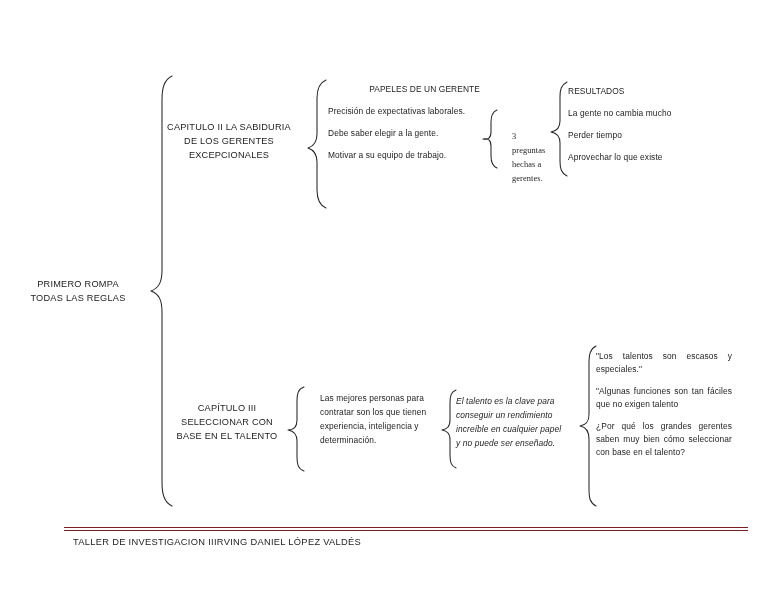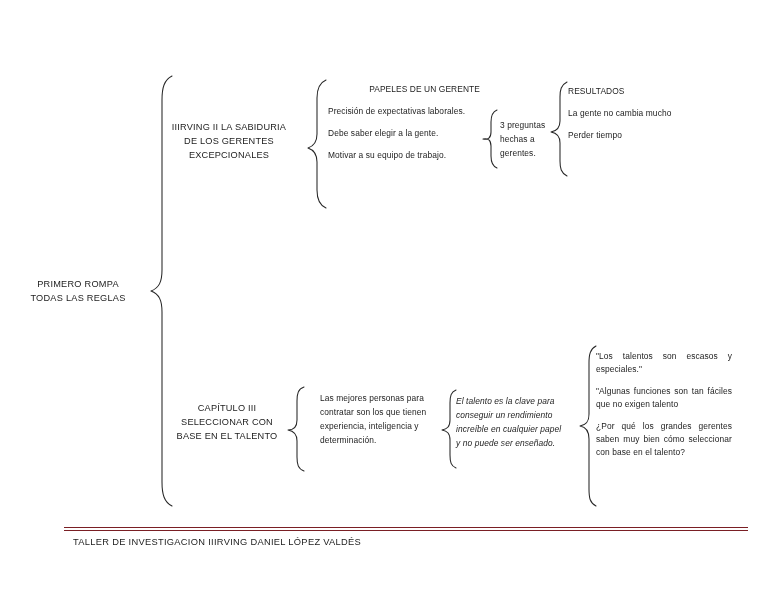--- a/index.html
+++ b/index.html
@@ -103,21 +103,21 @@
     <div>TODAS LAS REGLAS</div>
   </div>
 
   <div class="brace" style="left:148px; top:74px;">
     <svg width="26" height="434" viewBox="0 0 26 434">
       <path d="M24 2 C16 6, 14 14, 14 26 L14 196 C14 208, 11 214, 3 217 C11 220, 14 226, 14 238 L14 408 C14 420, 16 428, 24 432"></path>
     </svg>
   </div>
 
   <div class="chapter" style="left:148px; top:120px; width:162px;">
-    <div>IIIRVING II LA SABIDURIA</div>
+    <div>CAPITULO II LA SABIDURIA</div>
     <div>DE LOS GERENTES</div>
     <div>EXCEPCIONALES</div>
   </div>
 
   <div class="brace" style="left:306px; top:78px;">
     <svg width="22" height="132" viewBox="0 0 22 132">
       <path d="M20 2 C13 5, 11 11, 11 20 L11 56 C11 64, 8 68, 2 70 C8 72, 11 76, 11 84 L11 112 C11 121, 13 127, 20 130"></path>
     </svg>
   </div>
 
@@ -128,33 +128,34 @@
     <p>Motivar a su equipo de trabajo.</p>
   </div>
 
   <div class="brace" style="left:481px; top:108px;">
     <svg width="18" height="62" viewBox="0 0 18 62">
       <path d="M16 2 C11 4, 10 8, 10 14 L10 24 C10 30, 7 32, 2 31 C7 30, 10 32, 10 38 L10 48 C10 54, 11 58, 16 60"></path>
     </svg>
   </div>
 
   <div class="node" style="left:496px; top:114px; width:62px;">
-    <p style="margin:4px; line-height:14px;">3 preguntas hechas a gerentes.</p>
+    <p style="margin:16px; line-height:14px;font-family:Liberation Serif, serif;">3 preguntas hechas a gerentes.</p>
   </div>
 
   <div class="brace" style="left:549px; top:80px;">
     <svg width="20" height="98" viewBox="0 0 20 98">
       <path d="M18 2 C12 5, 11 10, 11 17 L11 41 C11 48, 8 51, 2 52 C8 53, 11 56, 11 63 L11 81 C11 88, 12 93, 18 96"></path>
     </svg>
   </div>
 
   <div class="node" style="left:568px; top:85px; width:148px;">
     <p>RESULTADOS</p>
     <p>La gente no cambia mucho</p>
     <p>Perder tiempo</p>
+    <p>Aprovechar lo que existe</p>
   </div>
 
   <div class="chapter" style="left:152px; top:401px; width:150px;">
     <div>CAPÍTULO III</div>
     <div>SELECCIONAR CON</div>
     <div>BASE EN EL TALENTO</div>
   </div>
 
   <div class="brace" style="left:286px; top:385px;">
     <svg width="20" height="88" viewBox="0 0 20 88">

